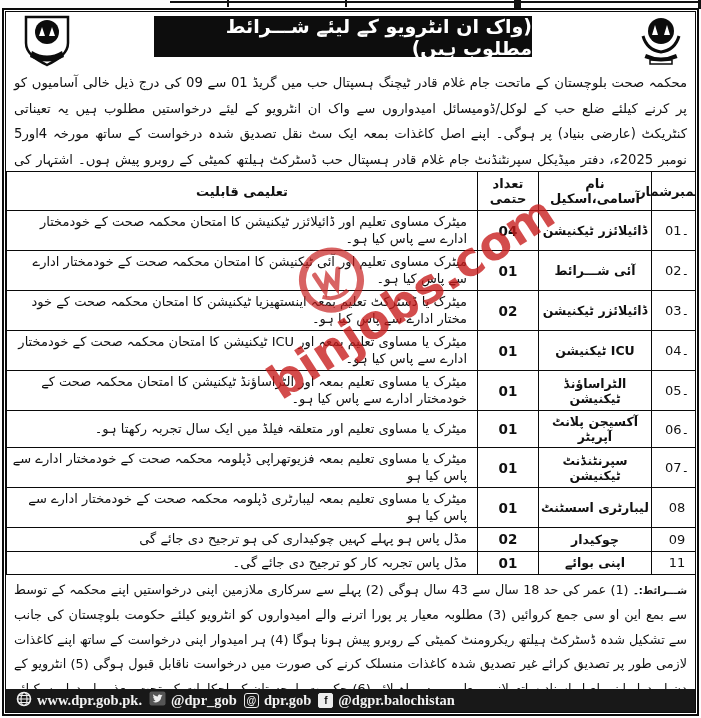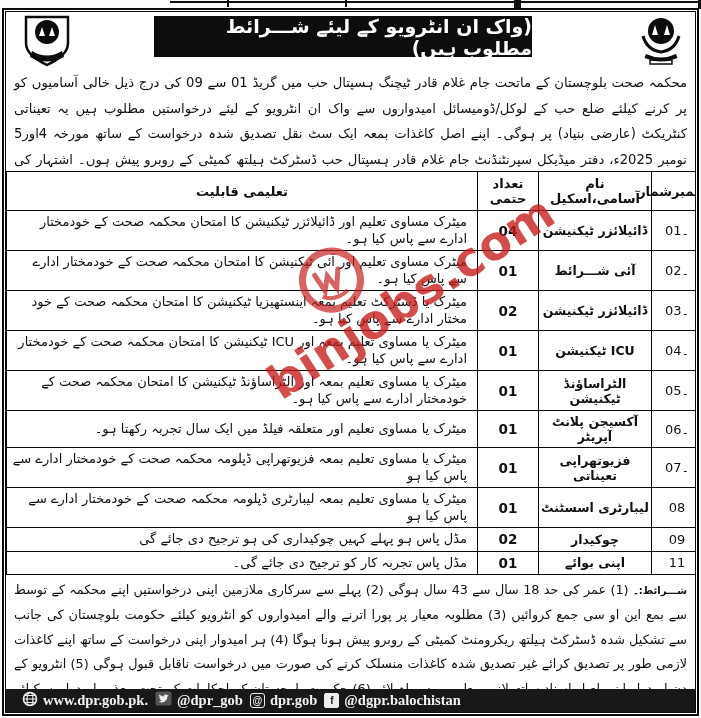--- a/index.html
+++ b/index.html
@@ -40,21 +40,21 @@
   td.qual   { text-align:right; font-size:13px; line-height:16.5px; padding:3px 10px 3px 4px; }
   th.qual-h { padding-right:10px; }
 
   
   .conditions { direction:rtl; text-align:justify; font-size:12.8px; line-height:24.4px;
                 padding:3px 8px 0 8px; color:#111; height:148px; overflow:hidden; }
   .cond-label { font-weight:bold; font-size:10px; letter-spacing:1px; }
 
   
   .footer { position:absolute; left:0; bottom:0; width:100%; height:23px; background:#181818;
-            display:flex; align-items:center; gap:7px; padding:0 16px; }
+            display:flex; align-items:center; gap:7px; padding:0 10px; }
   .footer .item { display:flex; align-items:center; gap:5px; color:#f2f2f2;
                   font-family:"Liberation Serif", serif; font-weight:bold; font-size:14.5px; }
   .sq-icon { width:15px; height:15px; border:1.5px solid #eee; border-radius:3px; color:#eee;
              font-size:10px; font-weight:bold; display:flex; align-items:center; justify-content:center;
              font-family:"Liberation Sans", sans-serif; }
   .fb-icon { border-radius:2px; background:#eee; color:#181818; }
 
   
   .watermark-text { position:absolute; left:248px; top:278px; width:300px; text-align:center;
         transform:rotate(-33deg); color:rgba(198,26,26,0.78); font-size:47px; font-weight:bold;
@@ -146,21 +146,21 @@
           <td class="qual">میٹرک یا مساوی تعلیم بمعہ اور الٹراساؤنڈ ٹیکنیشن کا امتحان محکمہ صحت کے خودمختار ادارے سے پاس کیا ہو۔</td>
         </tr>
         <tr>
           <td class="serial">06۔</td>
           <td class="post">آکسیجن پلانٹ آپریٹر</td>
           <td class="count">01</td>
           <td class="qual">میٹرک یا مساوی تعلیم اور متعلقہ فیلڈ میں ایک سال تجربہ رکھتا ہو۔</td>
         </tr>
         <tr>
           <td class="serial">07۔</td>
-          <td class="post">فزیوتھراپی تعیناتی</td>
+          <td class="post">سپرنٹنڈنٹ ٹیکنیشن</td>
           <td class="count">01</td>
           <td class="qual">میٹرک یا مساوی تعلیم بمعہ فزیوتھراپی ڈپلومہ محکمہ صحت کے خودمختار ادارے سے پاس کیا ہو</td>
         </tr>
         <tr>
           <td class="serial">08</td>
           <td class="post">لیبارٹری اسسٹنٹ</td>
           <td class="count">01</td>
           <td class="qual">میٹرک یا مساوی تعلیم بمعہ لیبارٹری ڈپلومہ محکمہ صحت کے خودمختار ادارے سے پاس کیا ہو</td>
         </tr>
         <tr>

